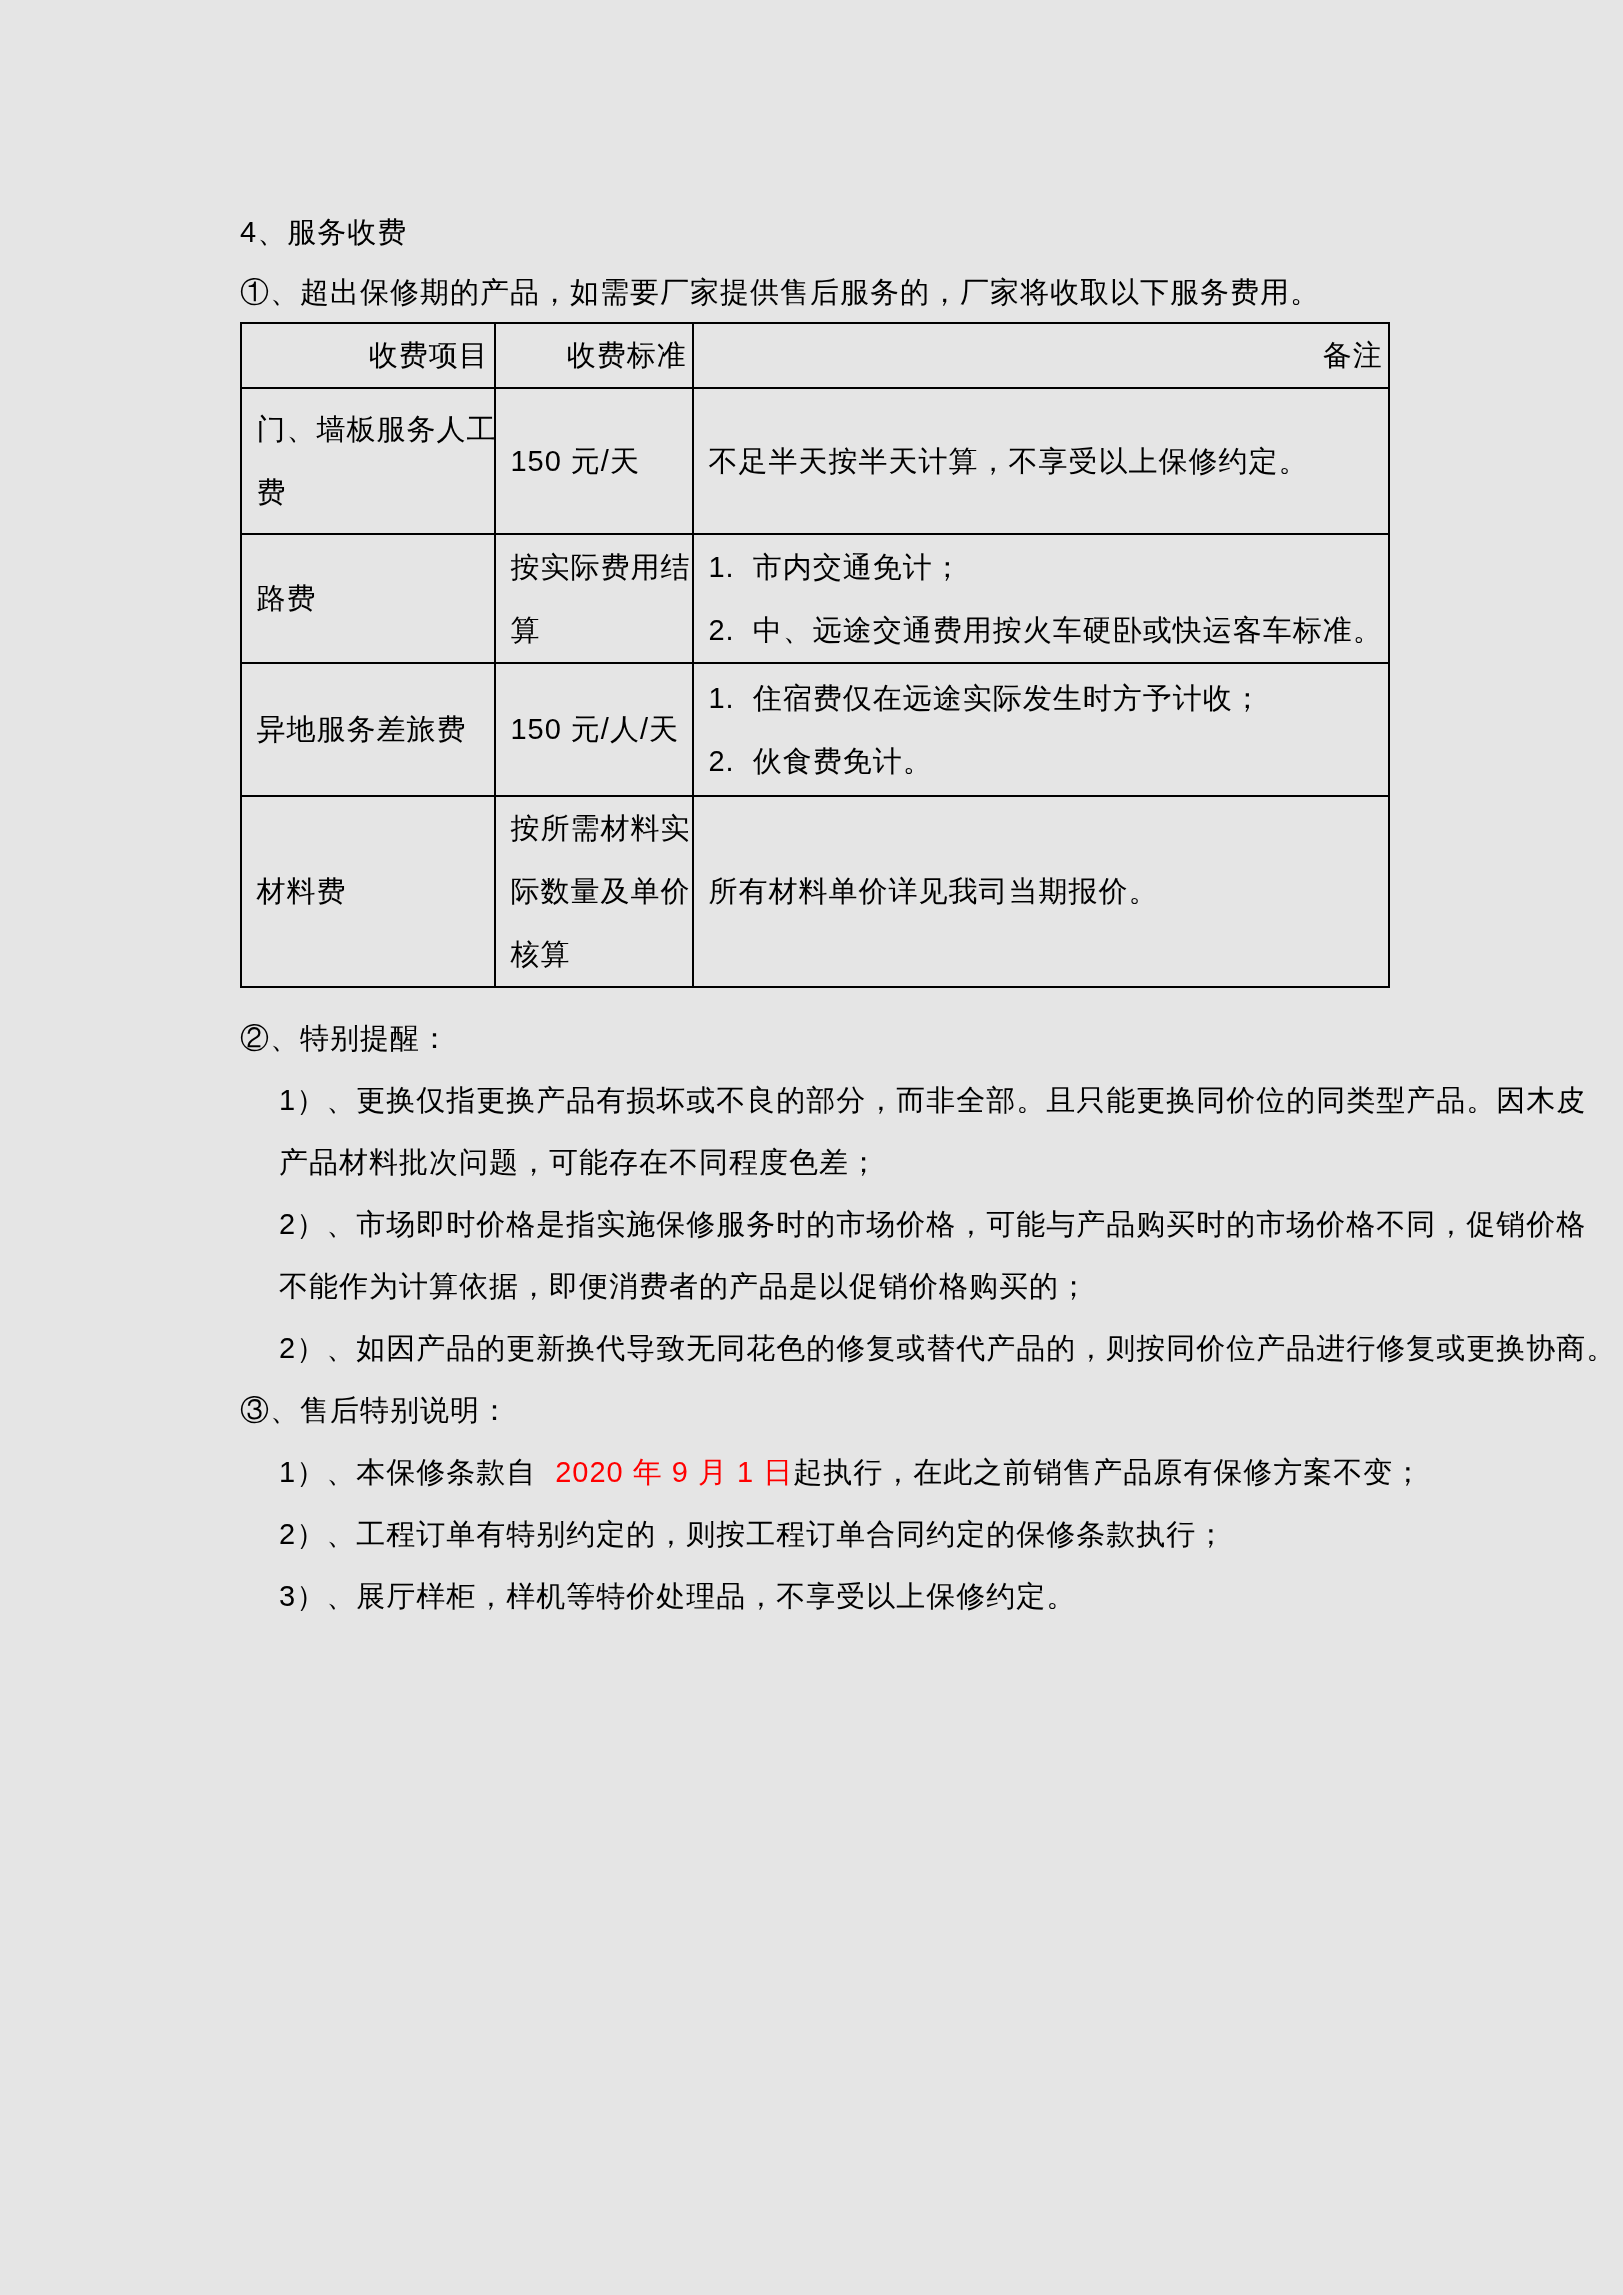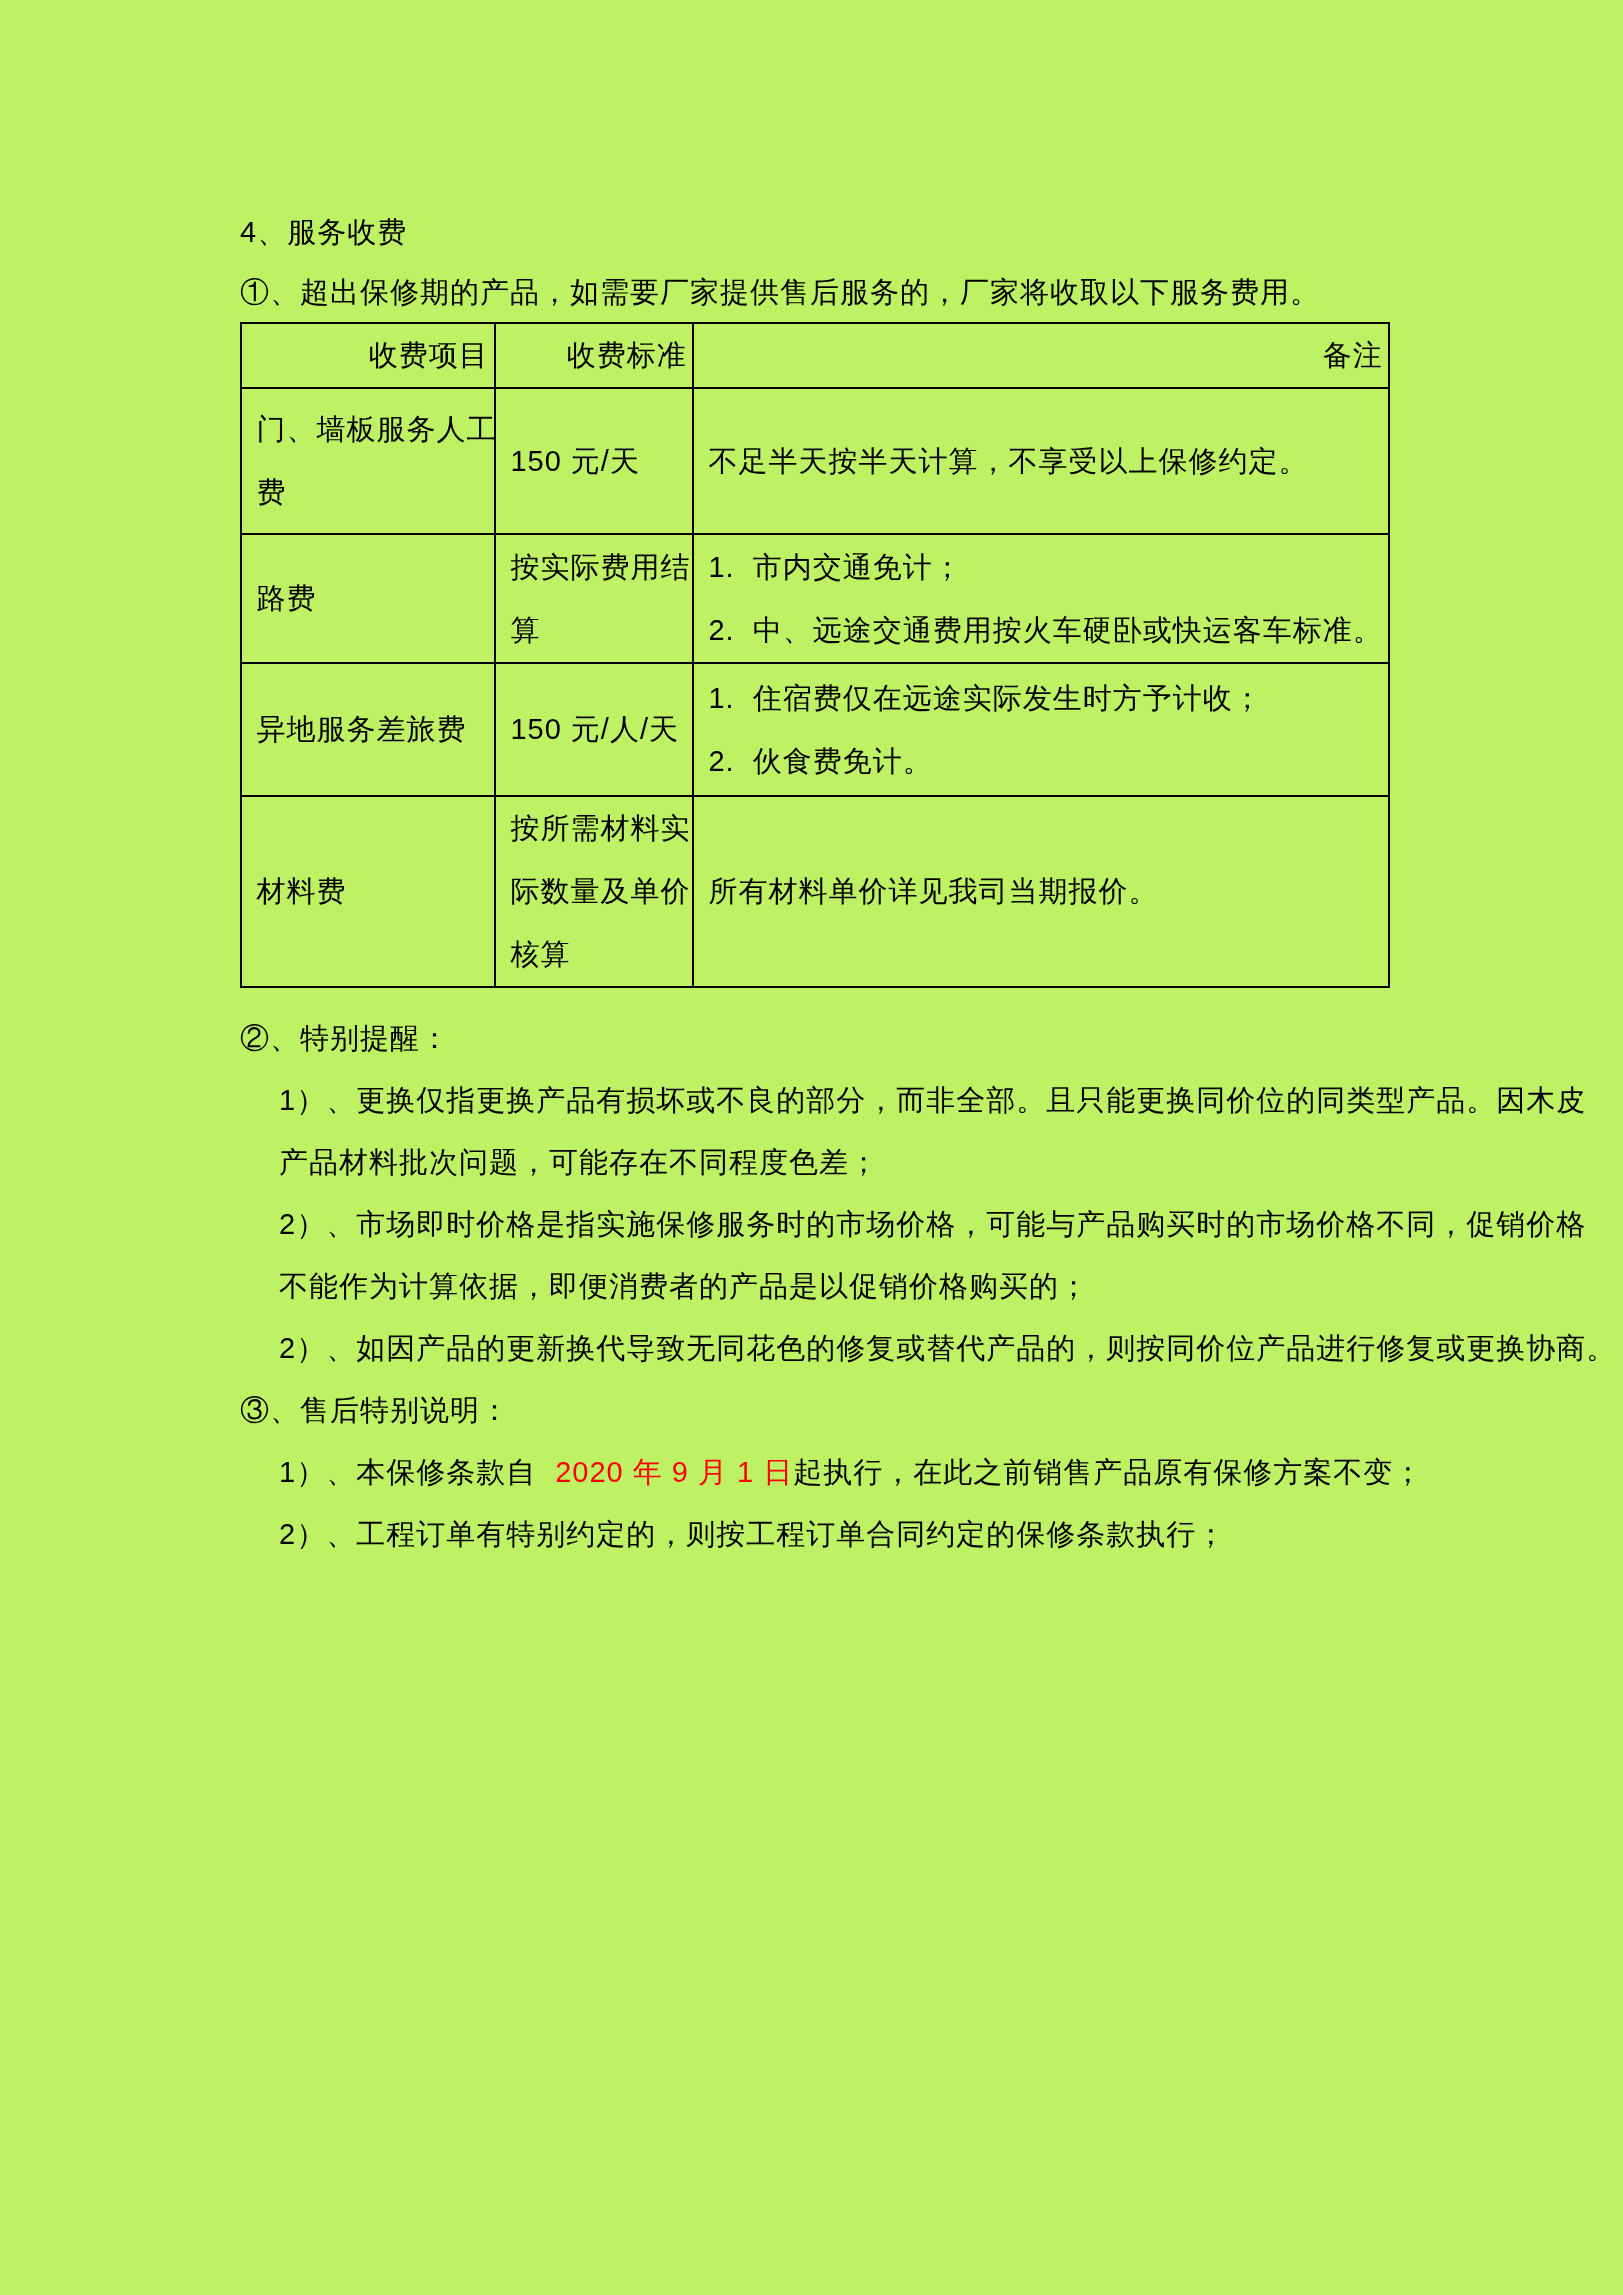--- a/index.html
+++ b/index.html
@@ -1,20 +1,20 @@
 <!DOCTYPE html>
 <html style="font-size:10.5px"><head>
 <meta charset="utf-8">
 <style>
   * { margin: 0; padding: 0; box-sizing: border-box; }
   html, body { background: #888; }
   .page {
     width: 1623px;
     height: 2295px;
-    background: #bef264;
+    background: #e5e5e5;
     position: relative;
     color: #000000;
     font-family: "Liberation Sans", sans-serif;
     font-size: 29px;
     letter-spacing: 1px;
     overflow: hidden;
   }
   .content {
     position: absolute;
     left: 240px;
@@ -134,17 +134,18 @@
       <div class="pline">②、特别提醒：</div>
       <div class="pline ind">1）、更换仅指更换产品有损坏或不良的部分，而非全部。且只能更换同价位的同类型产品。因木皮</div>
       <div class="pline ind">产品材料批次问题，可能存在不同程度色差；</div>
       <div class="pline ind">2）、市场即时价格是指实施保修服务时的市场价格，可能与产品购买时的市场价格不同，促销价格</div>
       <div class="pline ind">不能作为计算依据，即便消费者的产品是以促销价格购买的；</div>
       <div class="pline ind">2）、如因产品的更新换代导致无同花色的修复或替代产品的，则按同价位产品进行修复或更换协商。</div>
 
       <div class="pline">③、售后特别说明：</div>
       <div class="pline ind"><span>1）、本保修条款自 </span><span class="red">2020 年 9 月 1 日</span><span>起执行，在此之前销售产品原有保修方案不变；</span></div>
       <div class="pline ind">2）、工程订单有特别约定的，则按工程订单合同约定的保修条款执行；</div>
+      <div class="pline ind">3）、展厅样柜，样机等特价处理品，不享受以上保修约定。</div>
     </div>
 
   </div>
 </div>
 
 
 </body></html>

